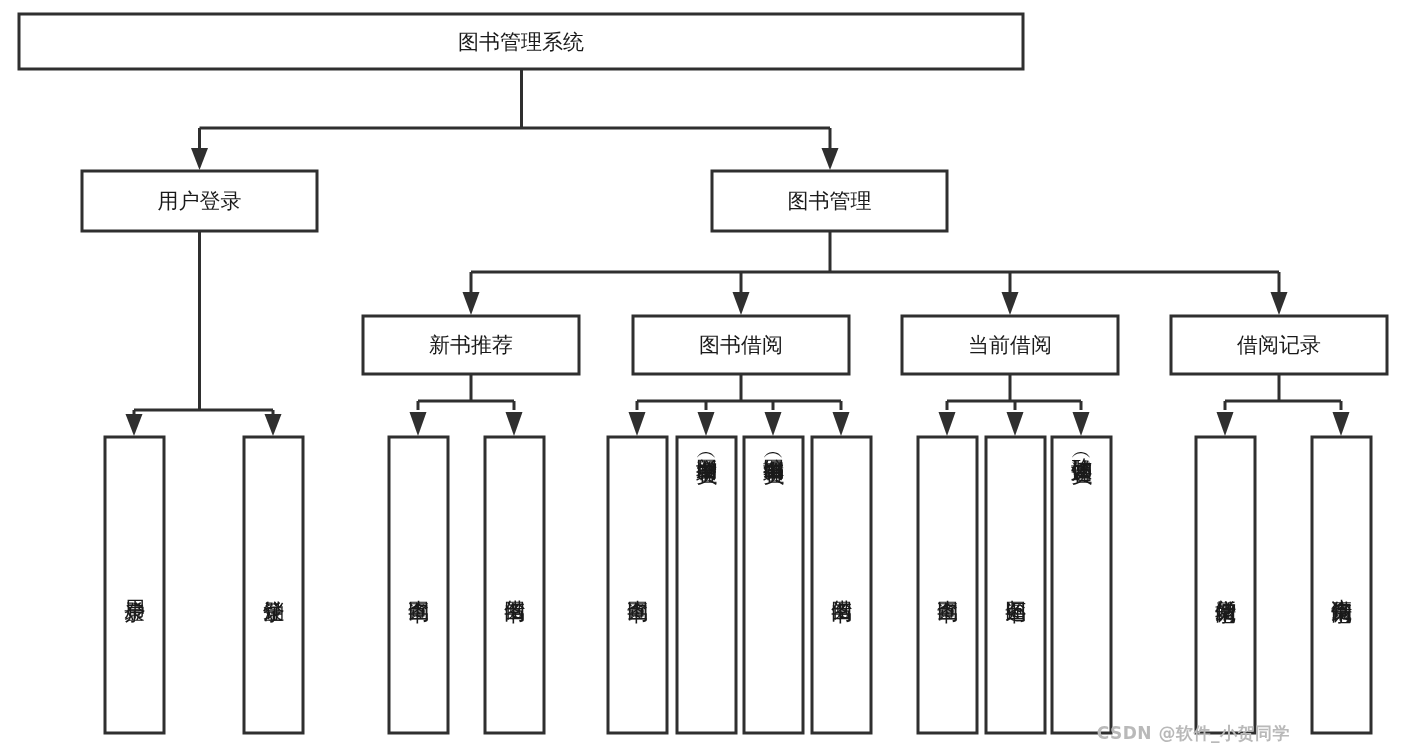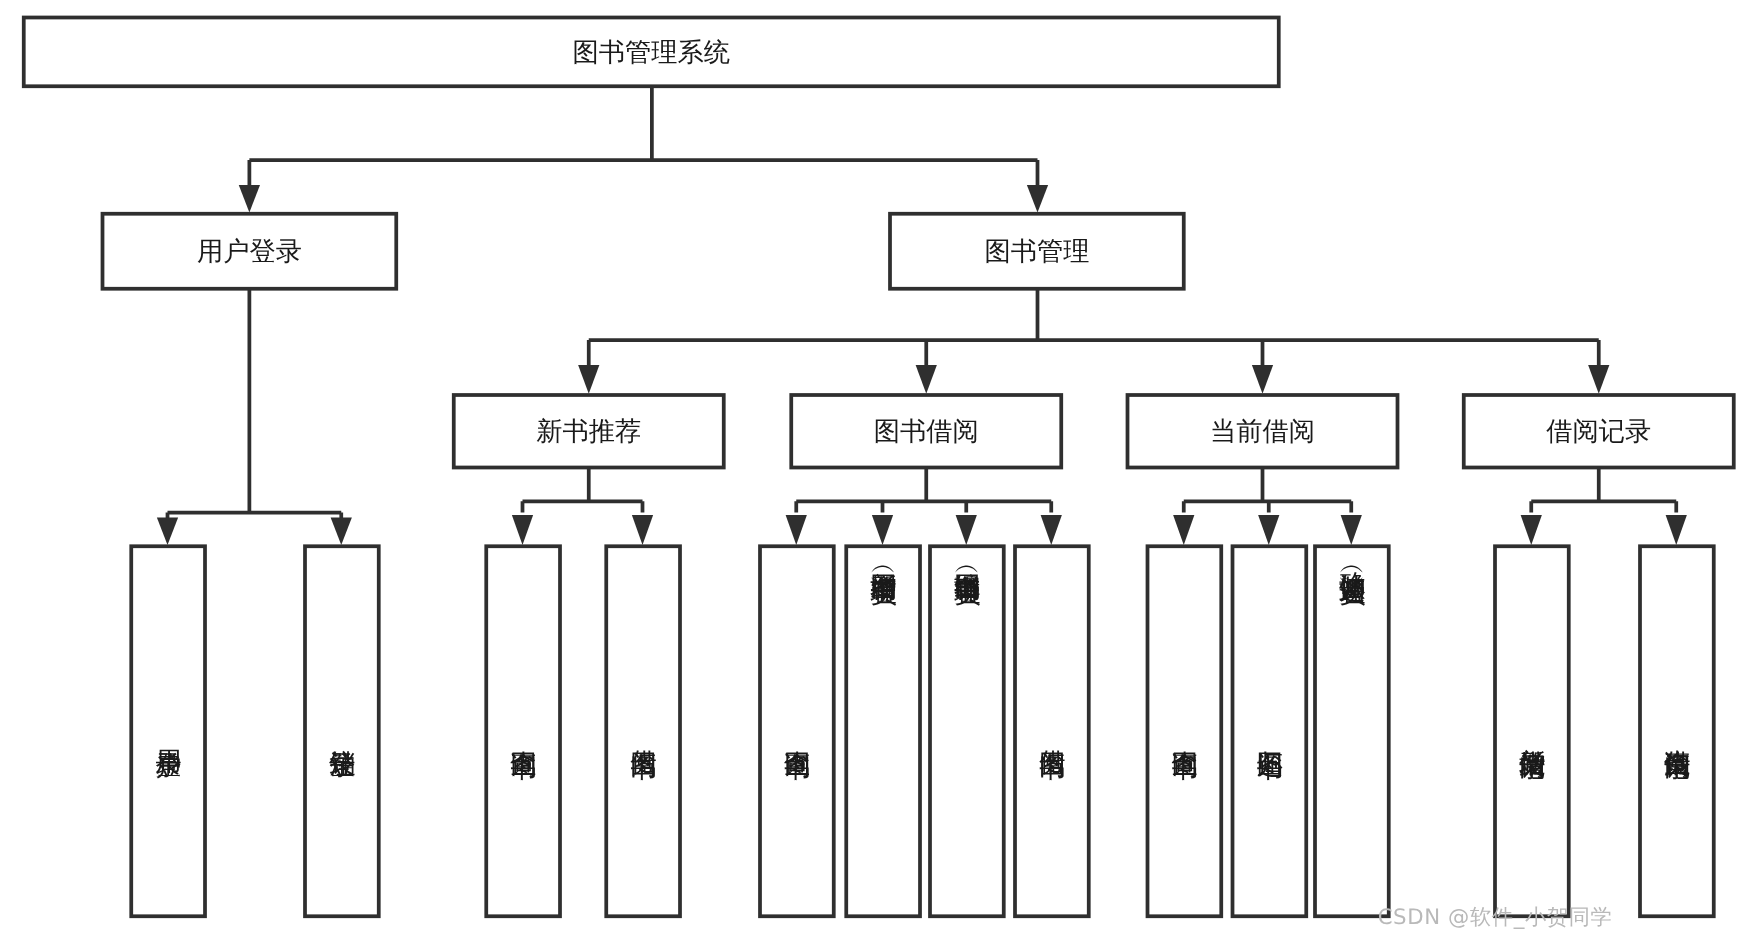--- a/index.html
+++ b/index.html
@@ -69,20 +69,21 @@
   .watermark {
     position: absolute;
     right: 8px;
     bottom: 2px;
     font-family: "DejaVu Sans", "Liberation Sans", sans-serif;
     font-size: 17px;
     color: #b9b9b9;
     letter-spacing: 0.5px;
     white-space: nowrap;
     pointer-events: none;
+    font-weight: bold;
   }
 </style>
 </head>
 <body>
 
 <div id="diagram-root">
 
   <svg class="flow" viewBox="0 0 1405 747">
 
     <g>

